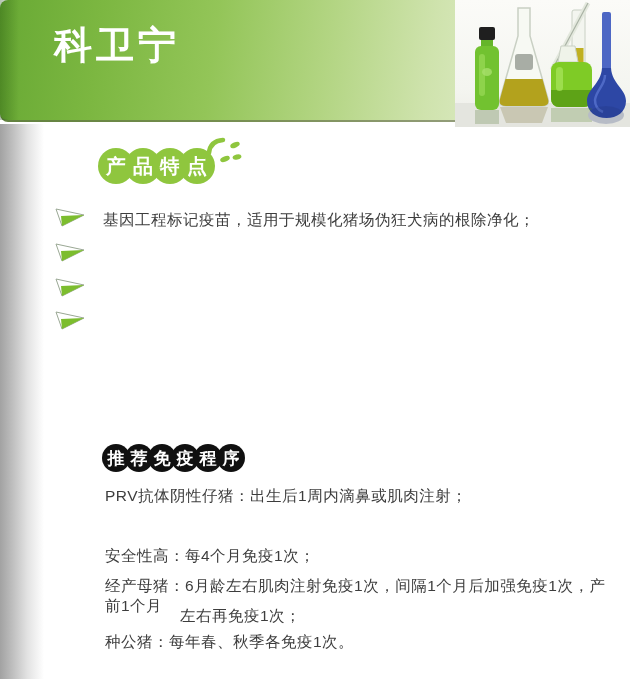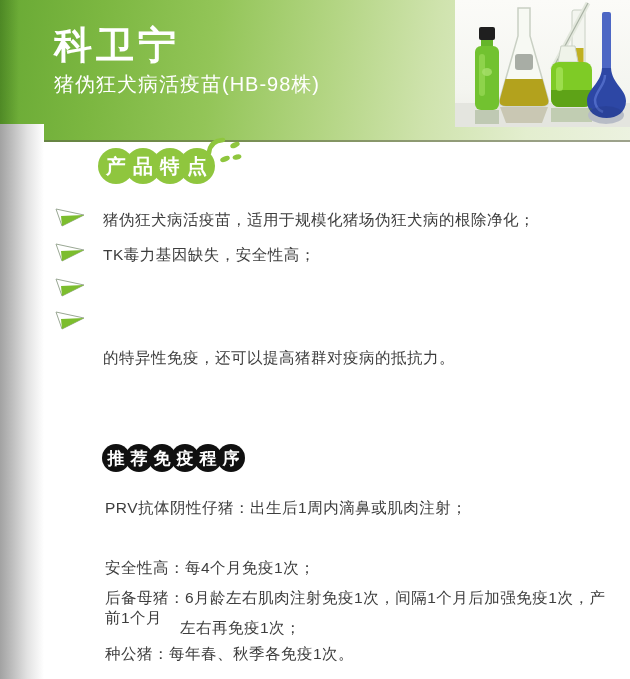--- a/index.html
+++ b/index.html
@@ -5,24 +5,25 @@
   * { margin:0; padding:0; box-sizing:border-box; }
   html,body { background:#fff; }
   body { font-family:"Liberation Sans","DejaVu Sans",sans-serif; }
   .page {
     position:relative; width:630px; height:679px; background:#ffffff;
     overflow:hidden; margin:0 auto;
   }
 
   
   .header {
-    position:absolute; left:0; top:0; width:630px; height:142px;
+    position:absolute; left:0; top:0; width:630px; height:122px;
     background:linear-gradient(97deg,#68a934 0%,#7cb741 16%,#93c558 34%,
                #b3d583 52%,#cfe3ad 68%,#e3eecf 84%,#ecf2e0 100%);
     border-bottom:2px solid rgba(92,97,72,0.55);
+    border-radius:8px;
   }
   .header-vignette {
     position:absolute; left:0; top:0; width:100%; height:100%;
     background:linear-gradient(90deg,rgba(15,60,0,0.30) 0%,rgba(15,60,0,0) 3%);
     pointer-events:none;
   }
   .header-title {
     position:absolute; left:54px; top:20px; color:#ffffff;
     font-size:38px; font-weight:800; letter-spacing:4px;
   }
@@ -64,33 +65,32 @@
 
   
   .arrow { position:absolute; left:55px; width:30px; height:22px; }
   .f-text {
     position:absolute; left:103px; width:505px;
     color:#3d3d3d; font-size:15.5px; line-height:20px; letter-spacing:0.5px;
   }
   
   .p-text {
     position:absolute; left:105px; width:510px;
-    color:#3d3d3d; font-size:15.5px; line-height:20px; letter-spacing:0.5px;margin-top:12px;
+    color:#3d3d3d; font-size:15.5px; line-height:20px; letter-spacing:0.5px;
   }
   .p-indent { left:180px; }
 </style>
 </head>
 <body>
 
 <div class="page">
 
   <div class="header">
     <div class="header-vignette"></div>
     <div class="header-title">科卫宁</div>
-    <div class="header-subtitle">猪伪狂犬病活疫苗(HB-98株)</div>
   </div>
 
   <div class="photo">
     <svg width="175" height="127" viewBox="0 0 175 127">
 
       <rect x="0" y="103" width="175" height="24" fill="#e4e5df"></rect>
 
       <rect x="117" y="10" width="13" height="95" rx="2" fill="#f3f5ef" stroke="#c9d0c4" stroke-width="1"></rect>
       <rect x="118.5" y="48" width="10" height="55" fill="#c0b022"></rect>
 
@@ -138,47 +138,45 @@
     <path d="M5,17 Q6,5 19,4" fill="none" stroke="#8fc63e" stroke-width="4.5" stroke-linecap="round"></path>
     <ellipse cx="31" cy="9" rx="5" ry="2.6" fill="#8fc63e" transform="rotate(-24 31 9)"></ellipse>
     <ellipse cx="21" cy="23" rx="5" ry="2.6" fill="#8fc63e" transform="rotate(-20 21 23)"></ellipse>
     <ellipse cx="33" cy="21" rx="4.5" ry="2.5" fill="#8fc63e" transform="rotate(-14 33 21)"></ellipse>
   </svg>
 
   <svg class="arrow" style="top:206px" viewBox="0 0 30 22">
     <polygon points="1,3 29,9 7,20" fill="#ffffff" stroke="#9aa894" stroke-width="1"></polygon>
     <polygon points="6,10 29,9 7,20" fill="#7cbd2e"></polygon>
   </svg>
-  <div class="f-text" style="top:210px">猪伪狂犬病活疫苗，适用于规模化猪场伪狂犬病的根除净化；</div>
+  <div class="f-text" style="top:210px">基因工程标记疫苗，适用于规模化猪场伪狂犬病的根除净化；</div>
 
   <svg class="arrow" style="top:241px" viewBox="0 0 30 22">
     <polygon points="1,3 29,9 7,20" fill="#ffffff" stroke="#9aa894" stroke-width="1"></polygon>
     <polygon points="6,10 29,9 7,20" fill="#7cbd2e"></polygon>
   </svg>
-  <div class="f-text" style="top:245px">TK毒力基因缺失，安全性高；</div>
 
   <svg class="arrow" style="top:276px" viewBox="0 0 30 22">
     <polygon points="1,3 29,9 7,20" fill="#ffffff" stroke="#9aa894" stroke-width="1"></polygon>
     <polygon points="6,10 29,9 7,20" fill="#7cbd2e"></polygon>
   </svg>
 
   <svg class="arrow" style="top:309px" viewBox="0 0 30 22">
     <polygon points="1,3 29,9 7,20" fill="#ffffff" stroke="#9aa894" stroke-width="1"></polygon>
     <polygon points="6,10 29,9 7,20" fill="#7cbd2e"></polygon>
   </svg>
-  <div class="f-text" style="top:348px">的特异性免疫，还可以提高猪群对疫病的抵抗力。</div>
 
   <div class="badge badge-program">
     <span class="circle">推</span>
     <span class="circle">荐</span>
     <span class="circle">免</span>
     <span class="circle">疫</span>
     <span class="circle">程</span>
     <span class="circle">序</span>
   </div>
 
   <div class="p-text" style="top:486px">PRV抗体阴性仔猪：出生后1周内滴鼻或肌肉注射；</div>
   <div class="p-text" style="top:546px">安全性高：每4个月免疫1次；</div>
-  <div class="p-text" style="top:576px">后备母猪：6月龄左右肌肉注射免疫1次，间隔1个月后加强免疫1次，产前1个月</div>
+  <div class="p-text" style="top:576px">经产母猪：6月龄左右肌肉注射免疫1次，间隔1个月后加强免疫1次，产前1个月</div>
   <div class="p-text p-indent" style="top:606px">左右再免疫1次；</div>
   <div class="p-text" style="top:632px">种公猪：每年春、秋季各免疫1次。</div>
 
 </div>
 
 </body></html>

